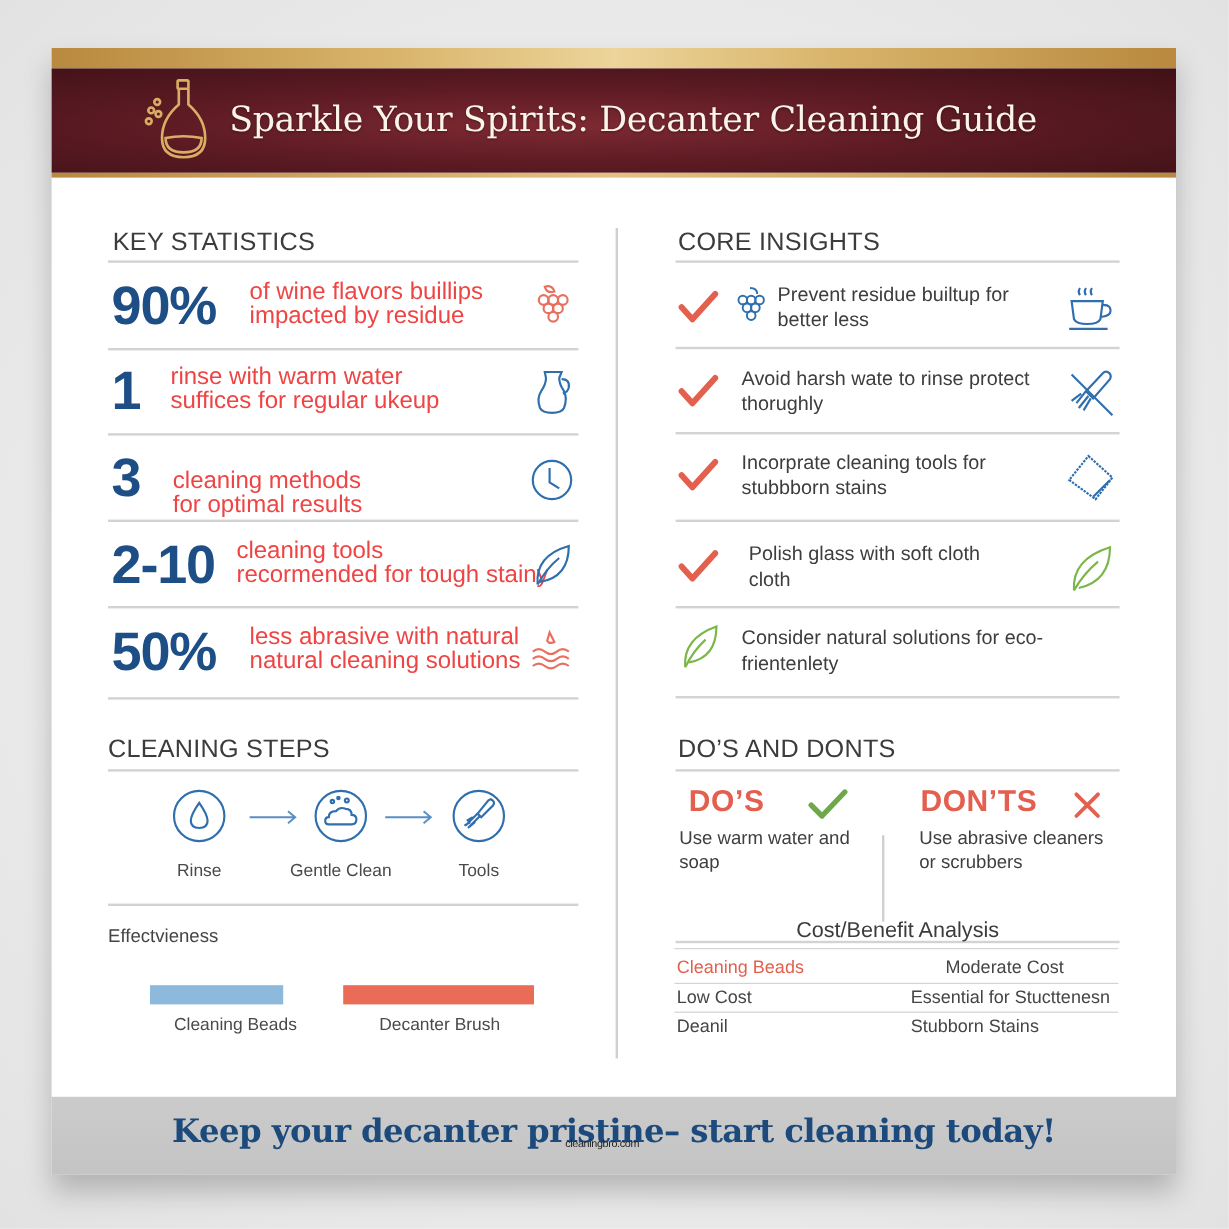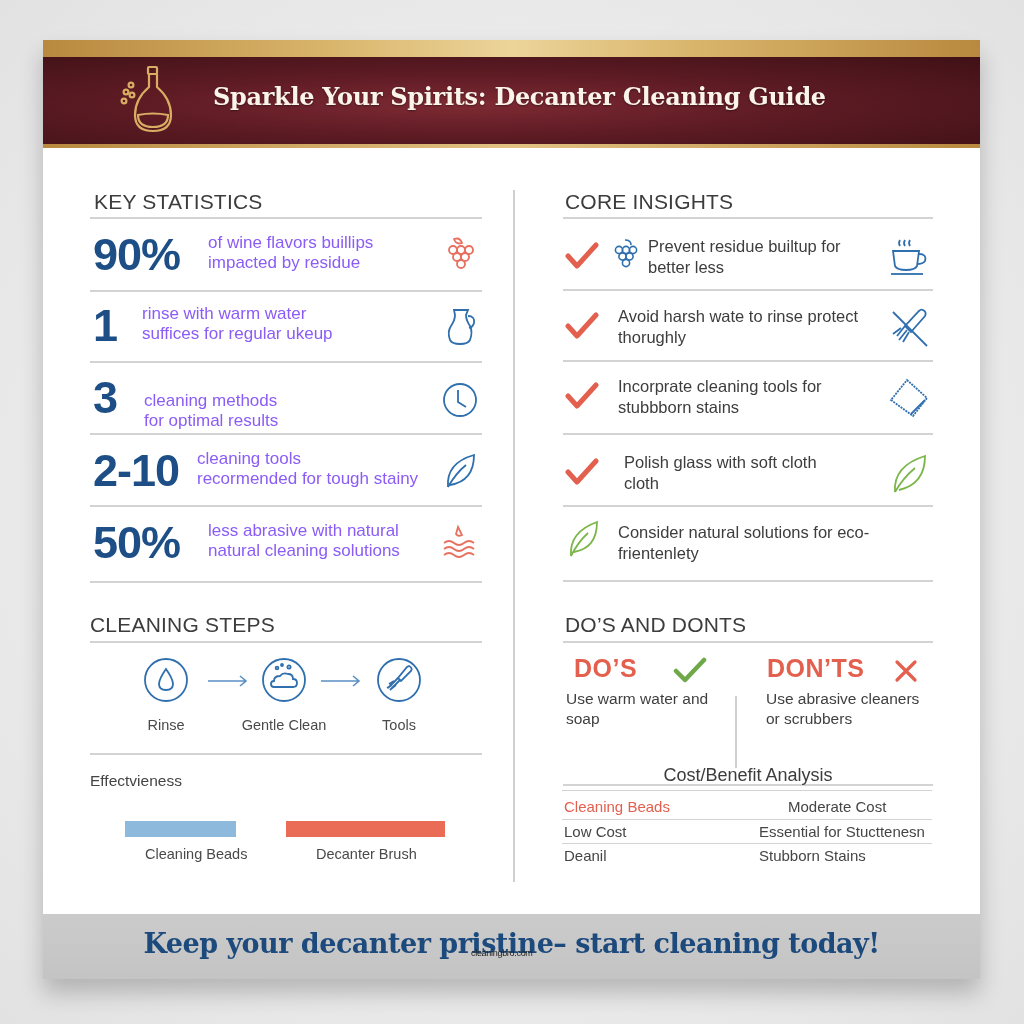--- a/index.html
+++ b/index.html
@@ -22,40 +22,40 @@
   .header {
     position: absolute; left: 0; top: 17px; width: 100%; height: 87px;
     background: radial-gradient(ellipse at 45% 55%, #7e2a33 0%, #5e1b24 45%, #3f1116 100%);
   }
   .gold-line {
     position: absolute; left: 0; top: 104px; width: 100%; height: 4px;
     background: linear-gradient(90deg, #b8893f, #e2c282, #b8893f);
   }
   .logo { position: absolute; left: 74px; top: 8px; width: 64px; height: 72px; }
   .title {
-    position: absolute; left: 170px; top: 25px;
+    position: absolute; left: 148px; top: 25px;
     font-family: "DejaVu Serif", "Liberation Serif", serif;
-    font-weight: bold; font-size: 24px; color: #fbf4ea;
+    font-weight: normal; font-size: 29px; color: #fbf4ea;
     letter-spacing: -0.3px; white-space: nowrap;
     text-shadow: 0 1px 2px rgba(0,0,0,0.4);
   }
   .section-title {
     position: absolute; font-size: 21px; color: #3c3c3c; letter-spacing: 0.2px;
     font-weight: normal;
   }
   .rule { position: absolute; height: 2px; background: #d3d3d3; }
   .vdivider { position: absolute; left: 470px; top: 150px; width: 2px; height: 692px; background: #d0d0d0; }
 
   
   .stat-row { position: absolute; left: 47px; width: 392px; height: 70px; }
   .stat-num {
     position: absolute; left: 3px; top: 0; font-weight: bold; color: #1d4f86;
     font-size: 45px; line-height: 56px; letter-spacing: -1px;
   }
-  .stat-text { position: absolute; top: 6px; font-size: 17px; line-height: 20px; color: #8b5cf6; }
+  .stat-text { position: absolute; top: 6px; font-size: 20px; line-height: 20px; color: #ef4444; }
   .stat-icon { position: absolute; right: 2px; top: 8px; width: 40px; height: 40px; }
 
   
   .ins-row { position: absolute; left: 520px; width: 370px; height: 70px; }
   .check { position: absolute; left: 2px; top: 10px; width: 34px; height: 30px; }
   .ins-lead { position: absolute; left: 48px; top: 8px; width: 32px; height: 34px; }
   .ins-text { position: absolute; top: 6px; font-size: 16.5px; line-height: 21px; color: #3d3d3d; }
   .ins-icon { position: absolute; right: 2px; top: 6px; width: 44px; height: 44px; }
 
   

